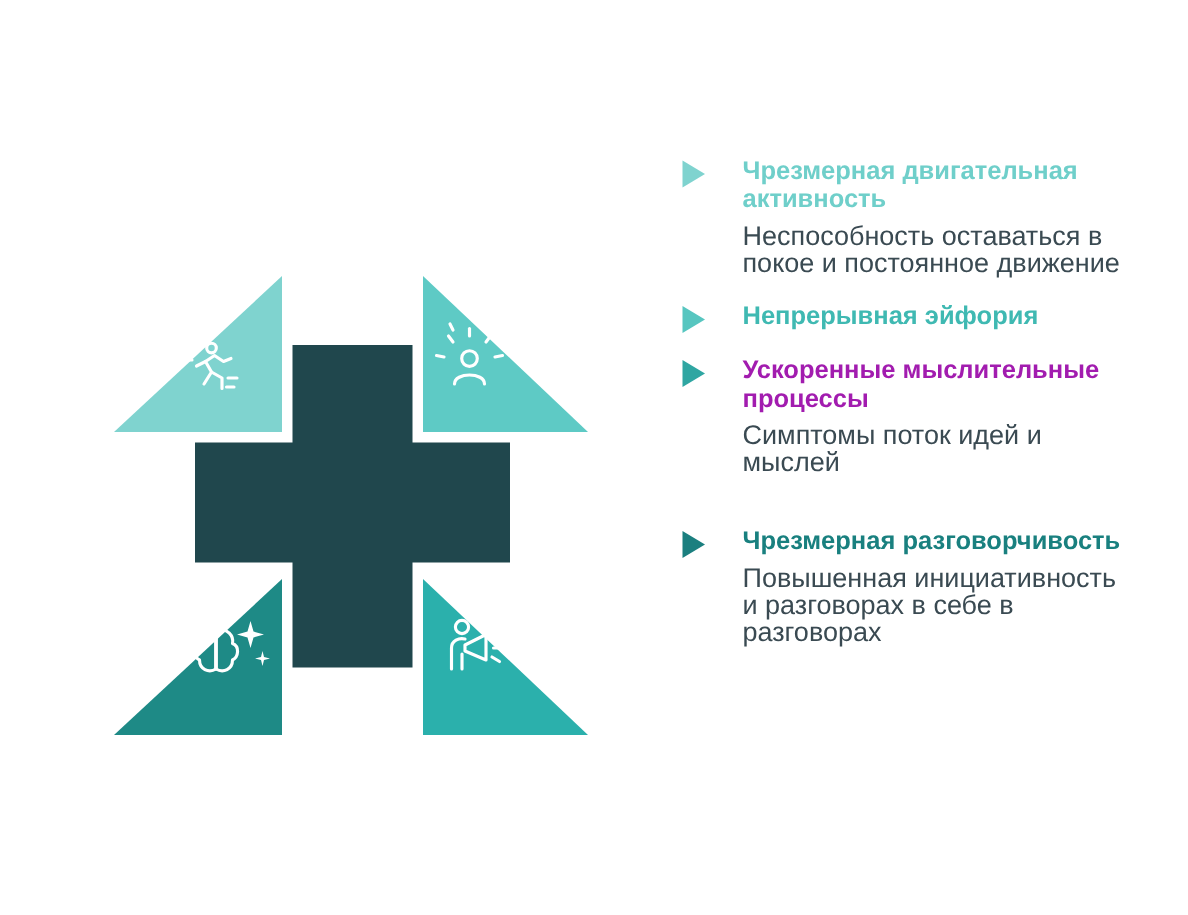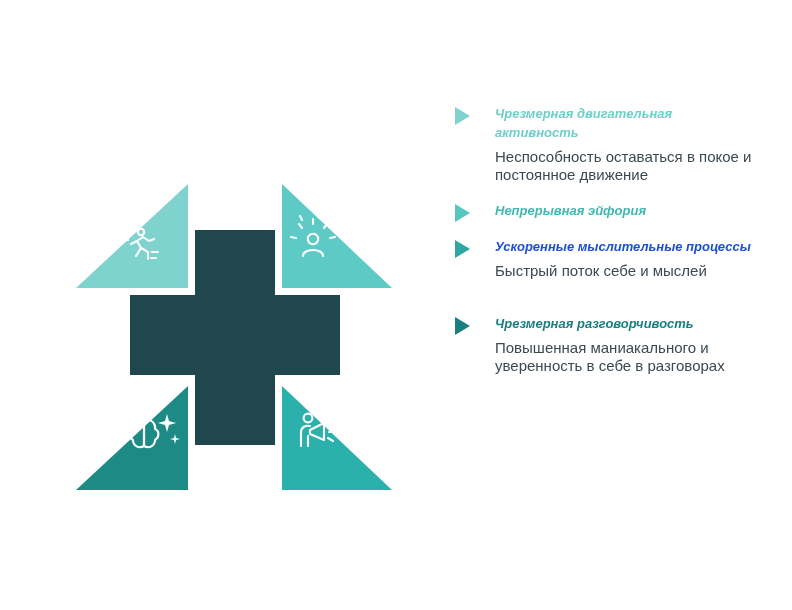--- a/index.html
+++ b/index.html
@@ -55,38 +55,37 @@
     position: absolute;
     left: 0px;
     top: 3px;
     width: 0;
     height: 0;
     border-top: 9px solid transparent;
     border-bottom: 9px solid transparent;
     border-left: 15px solid #7fd3cf;
   }
   .item-head {
-    font-size: 13px;
+    font-size: 17px;
     font-weight: bold;
     line-height: 19px;
     color: #3bb3ac;
     margin-bottom: 6px;
-    font-style: italic;
   }
   .item-body {
-    font-size: 15px;
+    font-size: 18px;
     line-height: 18px;
     color: #3a4a52;
   }
   .i1 .marker { border-left-color: #7fd3cf; }
   .i1 .item-head { color: #6fcfca; }
   .i2 .marker { border-left-color: #57c6c0; }
   .i2 .item-head { color: #3fb9b2; }
   .i3 .marker { border-left-color: #2fa6a2; }
-  .i3 .item-head { color: #1d4ed8; }
+  .i3 .item-head { color: #a21caf; }
   .i4 .marker { border-left-color: #1b7f7f; }
   .i4 .item-head { color: #19807f; margin-top: 34px; }
 </style>
 </head>
 <body>
 
 <div class="page">
 
 
   <div class="graphic">
@@ -161,24 +160,24 @@
     </div>
 
     <div class="item i2">
       <div class="marker"></div>
       <div class="item-head">Непрерывная эйфория</div>
     </div>
 
     <div class="item i3">
       <div class="marker"></div>
       <div class="item-head">Ускоренные мыслительные процессы</div>
-      <div class="item-body">Быстрый поток себе и мыслей</div>
+      <div class="item-body">Симптомы поток идей и мыслей</div>
     </div>
 
     <div class="item i4">
       <div class="marker"></div>
       <div class="item-head">Чрезмерная разговорчивость</div>
-      <div class="item-body">Повышенная маниакального и уверенность в себе в разговорах</div>
+      <div class="item-body">Повышенная инициативность и разговорах в себе в разговорах</div>
     </div>
 
   </div>
 
 </div>
 
 </body></html>

